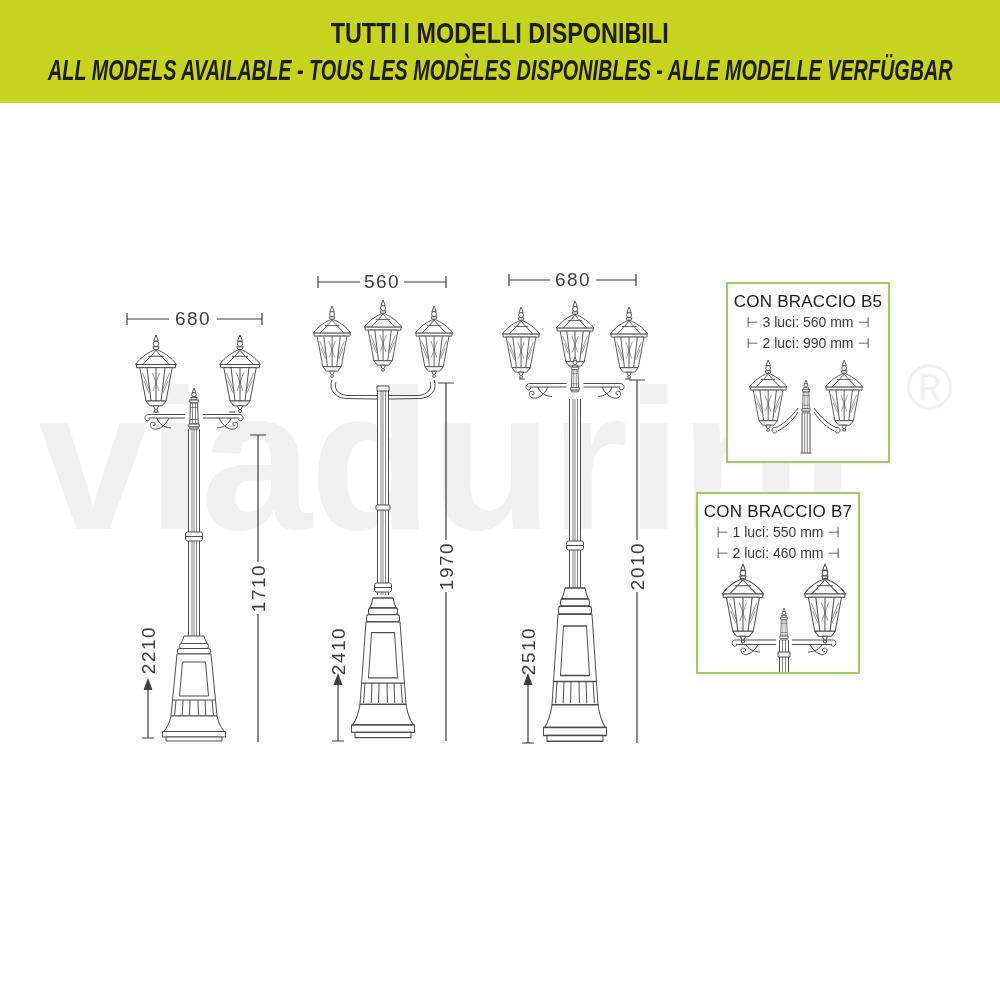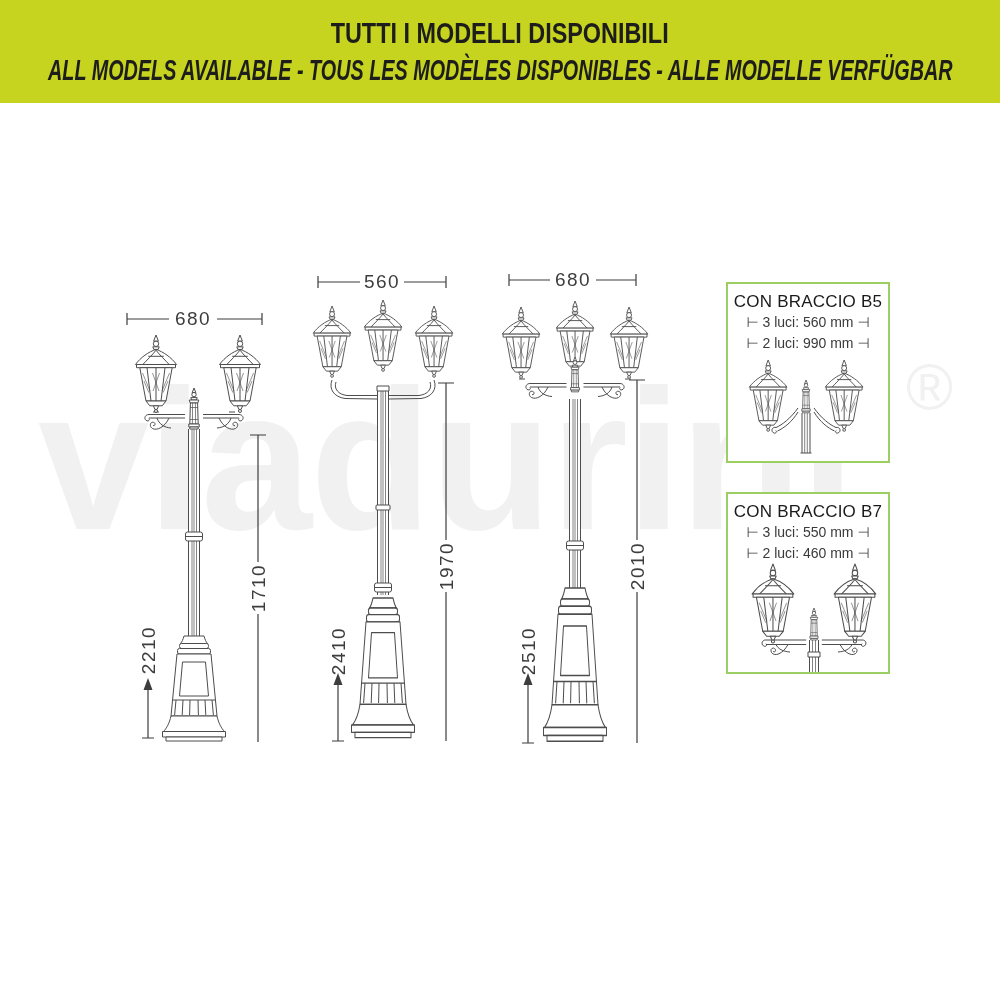--- a/index.html
+++ b/index.html
@@ -225,23 +225,23 @@
           <path d="M70 128 C64 138 56 144 49.5 147"></path>
           <path d="M48 143.5 C44.5 142.5 42.5 146.5 45.2 148.6 C47.4 150.2 49.6 147.8 47.8 146.5"></path>
         </g>
         <use href="#lantern" transform="translate(19,76) scale(0.92)"></use>
         <use href="#lantern" transform="translate(95,76) scale(0.92)"></use>
         <use href="#centerpiece" transform="translate(70,96) scale(0.8)"></use>
       </g>
     </svg>
   </div>
 
-  <div class="optbox" style="left:726px;top:492px;height:182px">
+  <div class="optbox" style="left:696px;top:492px;height:182px">
     <div class="title">CON BRACCIO B7</div>
-    <div class="row">⊢ 3 luci: 550 mm ⊣</div>
+    <div class="row">⊢ 1 luci: 550 mm ⊣</div>
     <div class="row">⊢ 2 luci: 460 mm ⊣</div>
     <svg width="160" height="178" viewBox="0 0 160 178">
       <g class="sk">
         <rect class="f" x="81.5" y="146" width="9" height="32" stroke="none"></rect>
         <path d="M81.5 146 V178 M90.5 146 V178"></path>
         <path class="h2" d="M84.5 146 V178 M87.5 146 V178"></path>
         <rect class="f" x="80" y="158" width="12" height="5"></rect>
         <g>
           <path d="M38 146 H78.2 M38 150.5 H78.2"></path>
           <path d="M38 146 C34.5 145.6 32.6 149.6 35.4 151.8 C37.6 153.5 39.8 151 38 149.7"></path>

